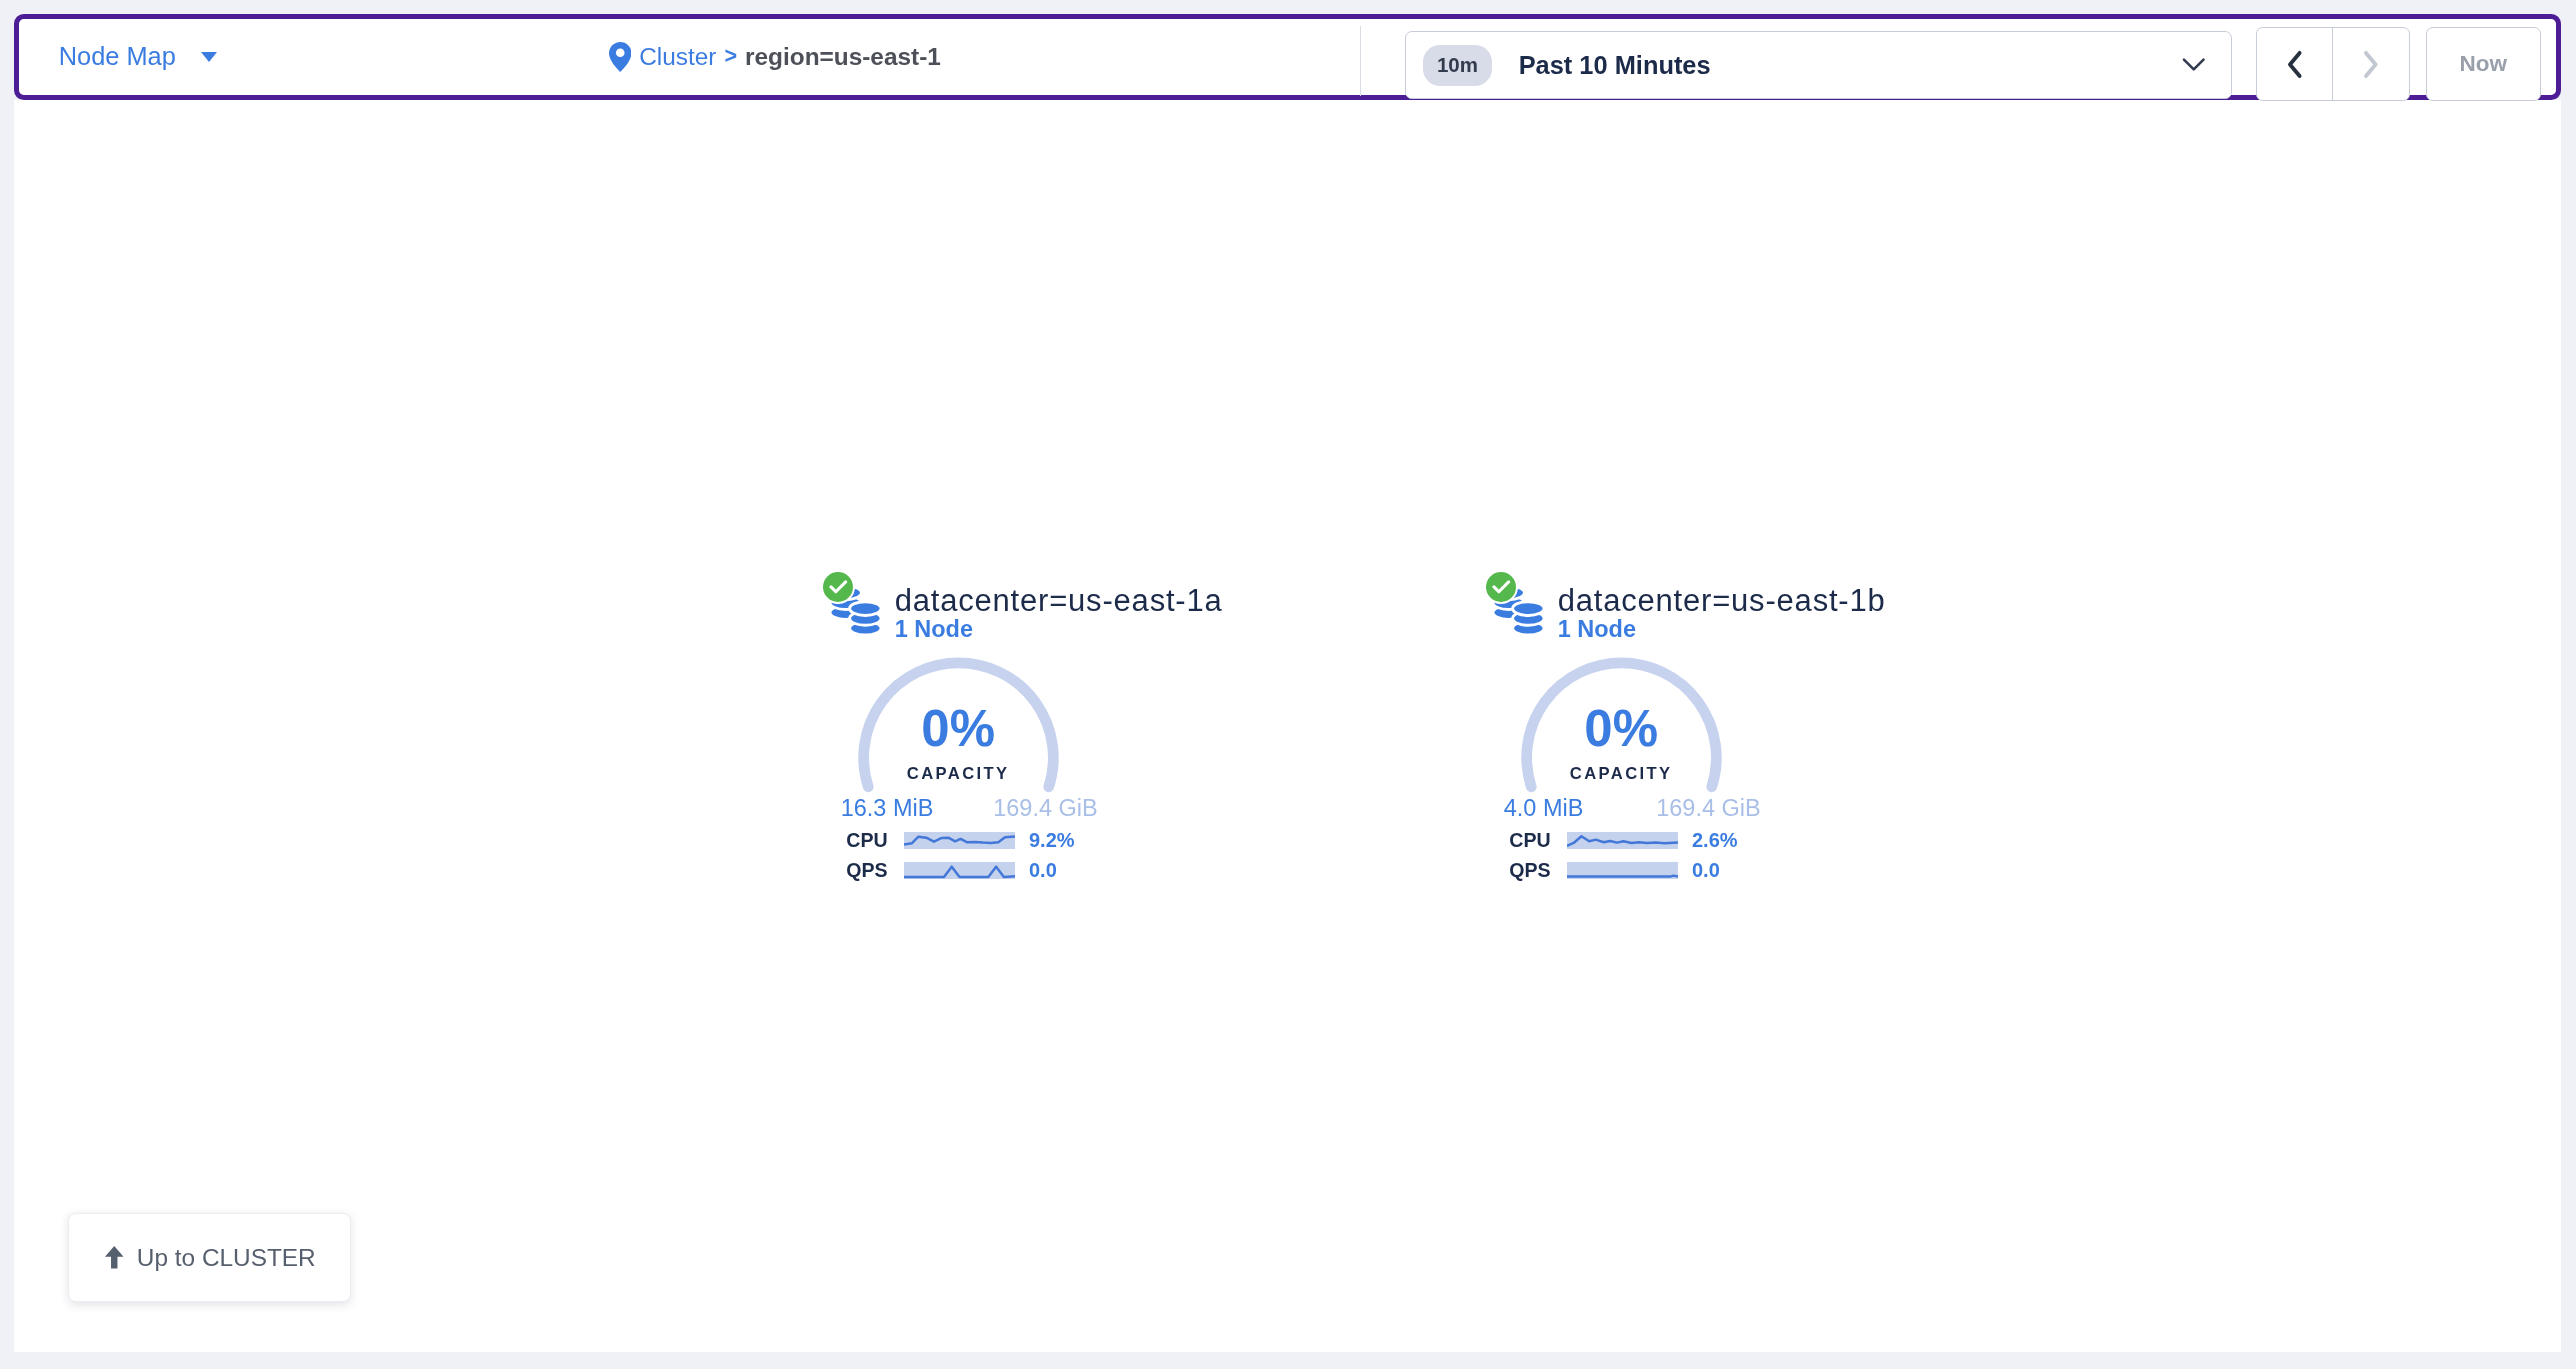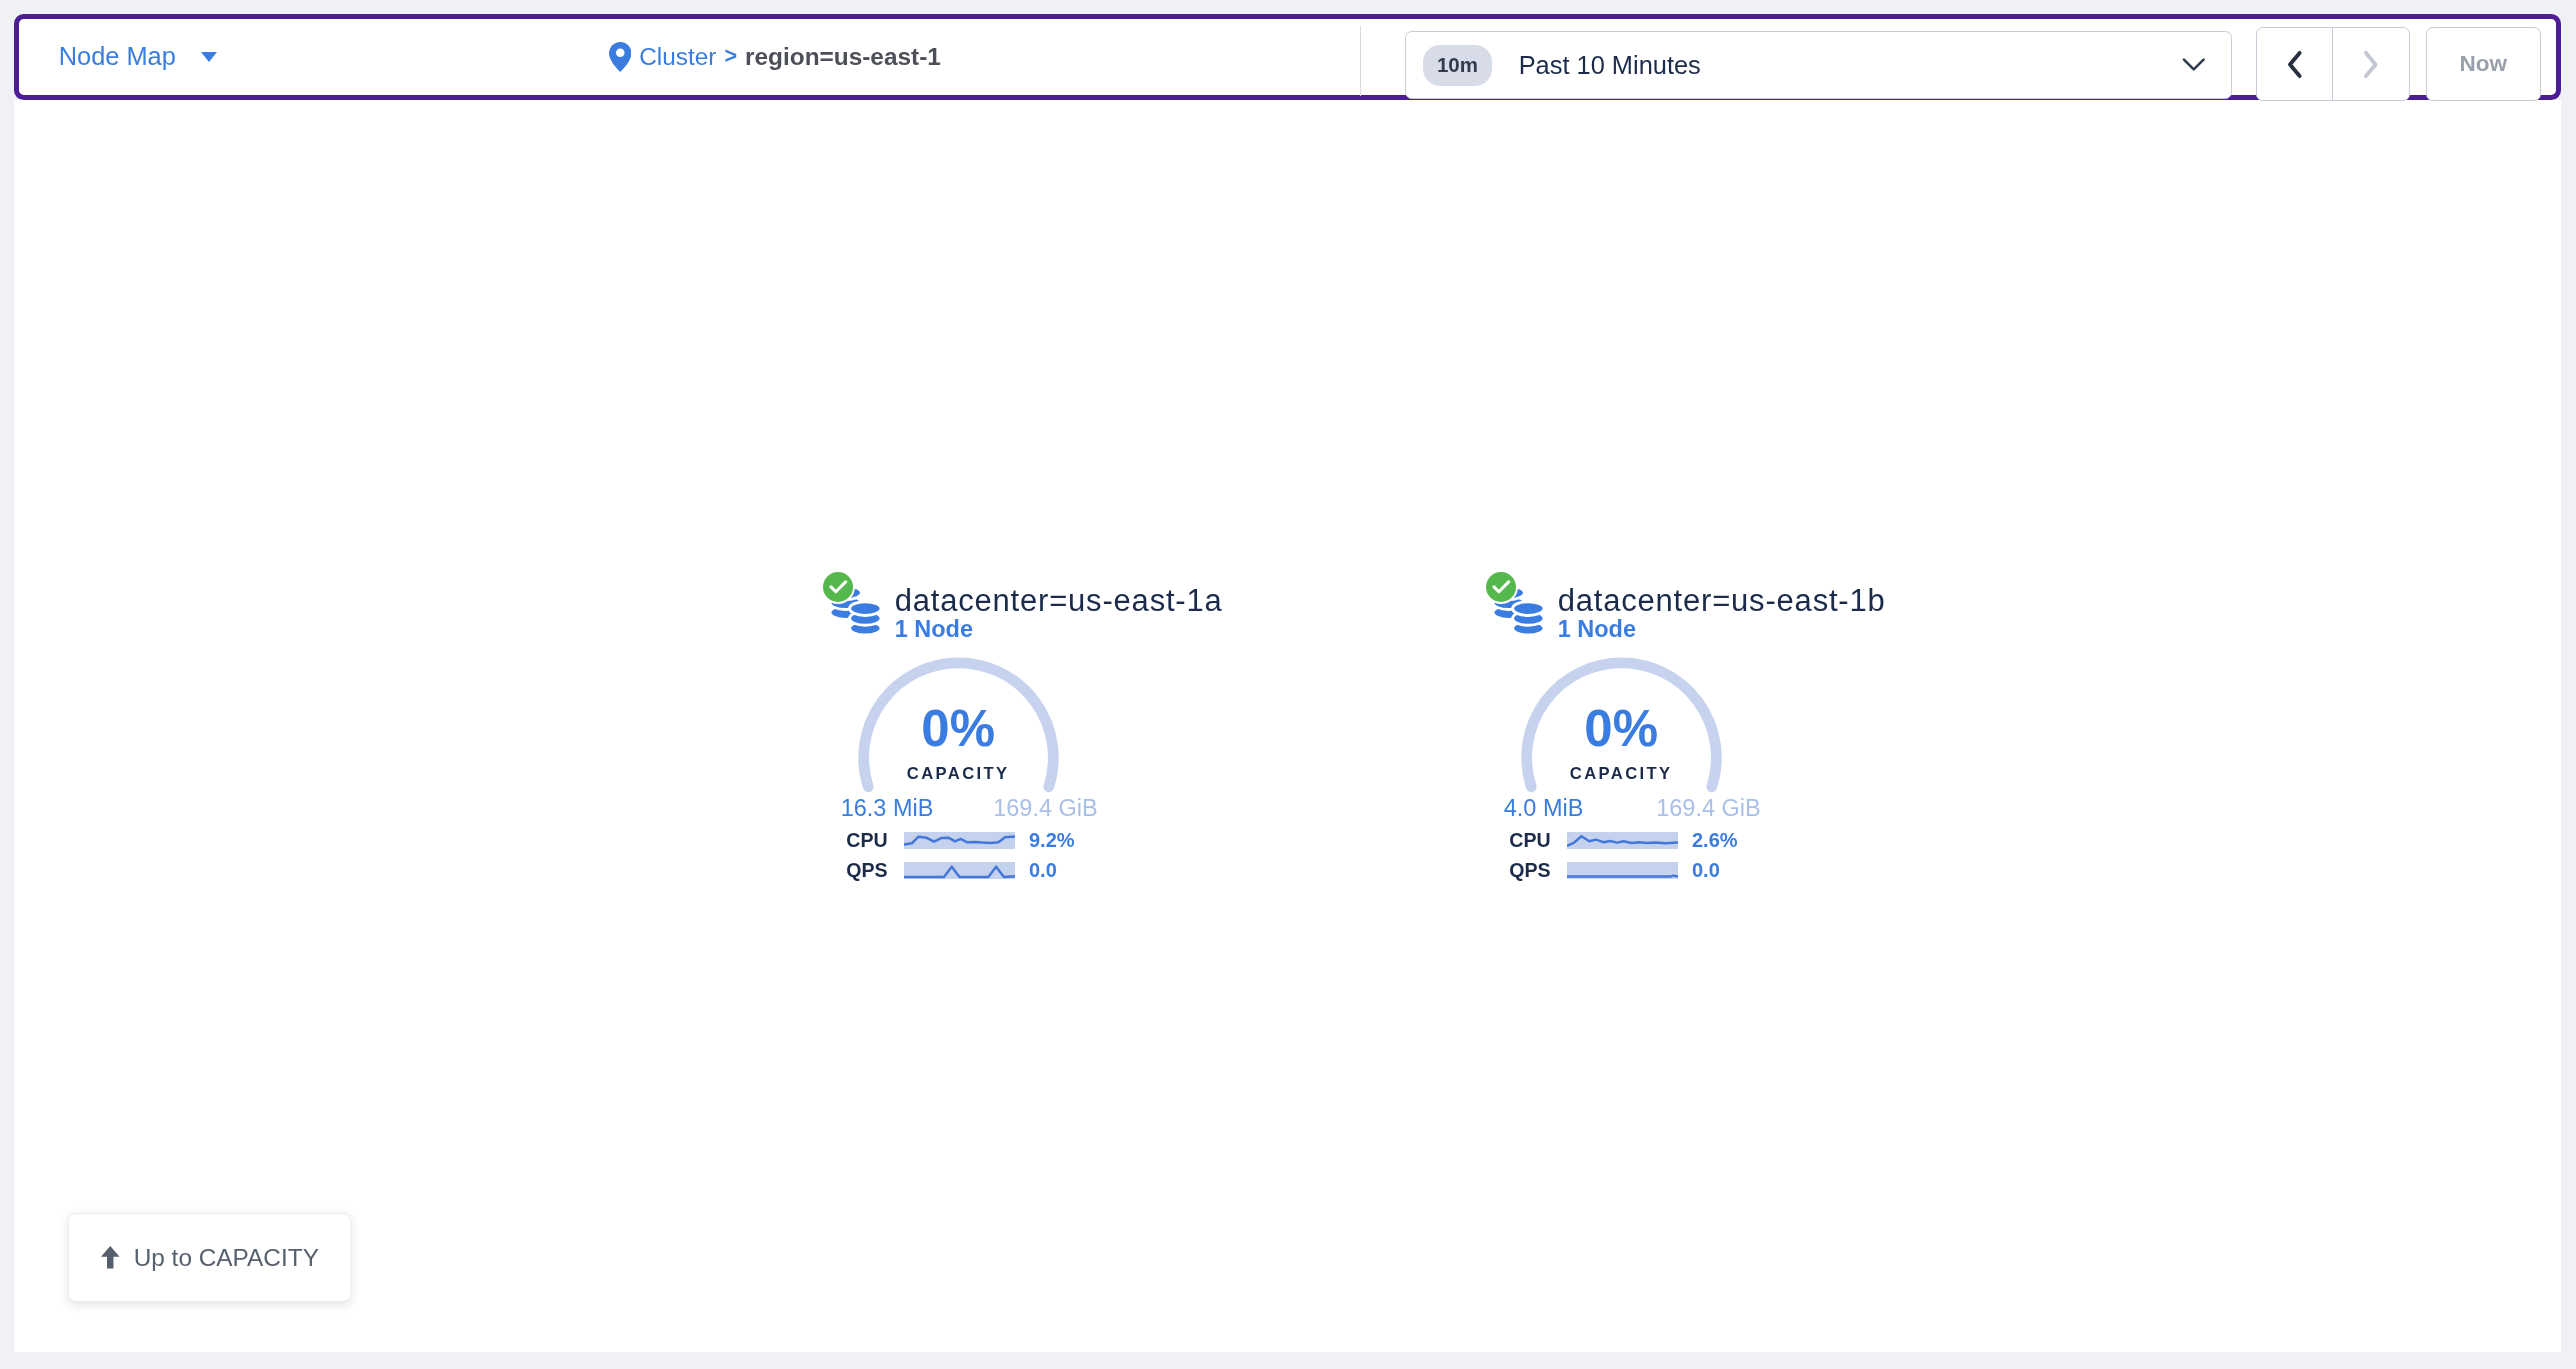--- a/index.html
+++ b/index.html
@@ -34,21 +34,21 @@
 
   .time-select {
     position:absolute; left:1386px; top:12.7px; width:827px; height:68px;
     border:1px solid #c6ccd9; border-radius:6.8px; background:#fff;
     display:flex; align-items:center; cursor:pointer;
   }
   .time-badge {
     margin-left:17.6px; background:#d8dce8; border-radius:17px; padding:8.8px 13.7px;
     font-size:20.5px; font-weight:700; color:#333c4e;
   }
-  .time-label { margin-left:27px; font-size:25.4px; font-weight:400; color:var(--navy,#1c2b4a); }
+  .time-label { margin-left:27px; font-size:25.4px; font-weight:700; color:var(--navy,#1c2b4a); }
   .time-chevron { position:absolute; right:25.4px; top:50%; transform:translateY(-50%); }
 
   .nav-arrows {
     position:absolute; left:2237px; top:8.8px; width:154px; height:74px;
     border:1px solid #c6ccd9; border-radius:6.8px; display:flex; overflow:hidden; background:#fff;
   }
   .nav-arrows .half { flex:1; display:flex; align-items:center; justify-content:center; cursor:pointer; }
   .nav-arrows .half + .half { border-left:1px solid #c6ccd9; cursor:default; }
 
   .now-button {
@@ -254,18 +254,18 @@
             </svg>
         </span>
         <span class="metric-value">0.0</span>
       </div>
     </div>
 
     <div class="up-button">
       <svg width="22.5" height="24.4" viewBox="0 0 23 25">
         <path d="M11.5 1 L2 12 h6.2 v12 h6.6 v-12 H21 Z" fill="#565f6d"></path>
       </svg>
-      <span>Up to CAPACITY</span>
+      <span>Up to CLUSTER</span>
     </div>
 
   </div>
 </div>
 
 
 </body></html>

